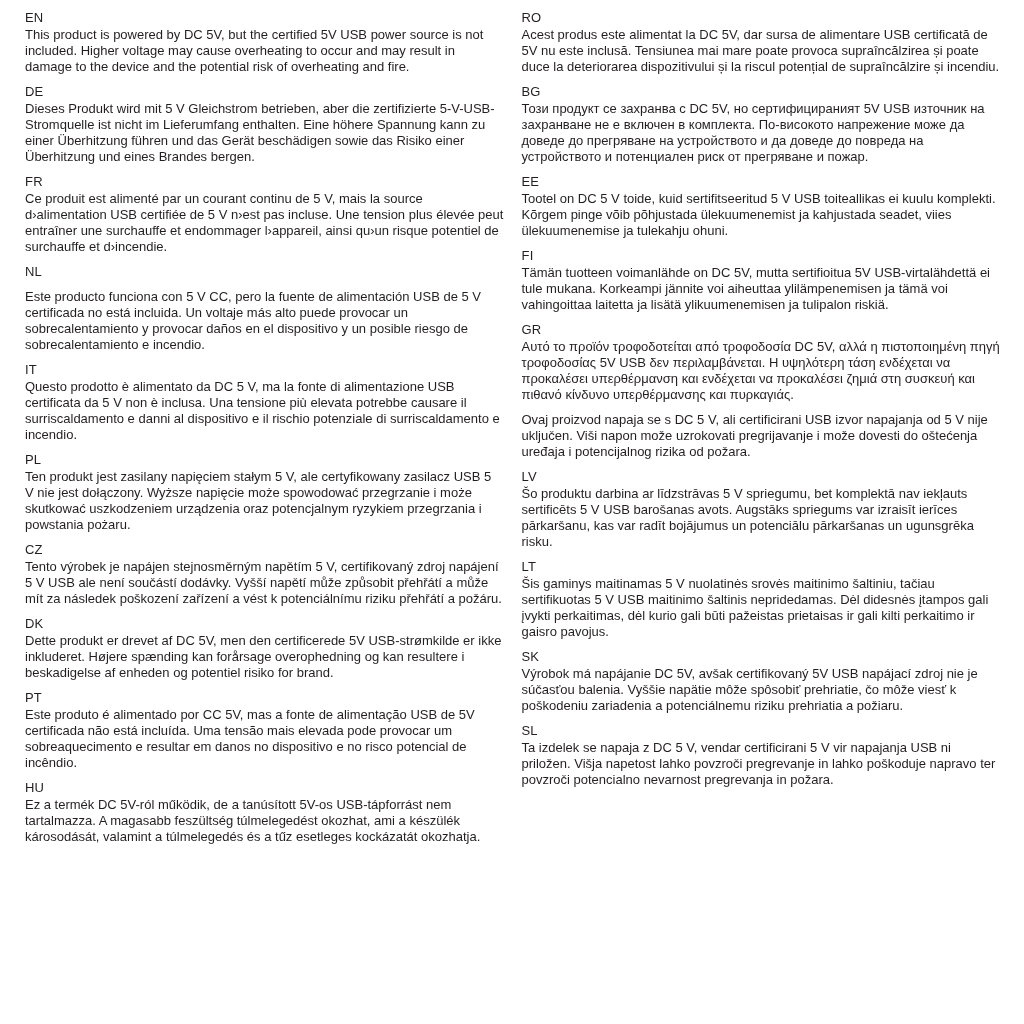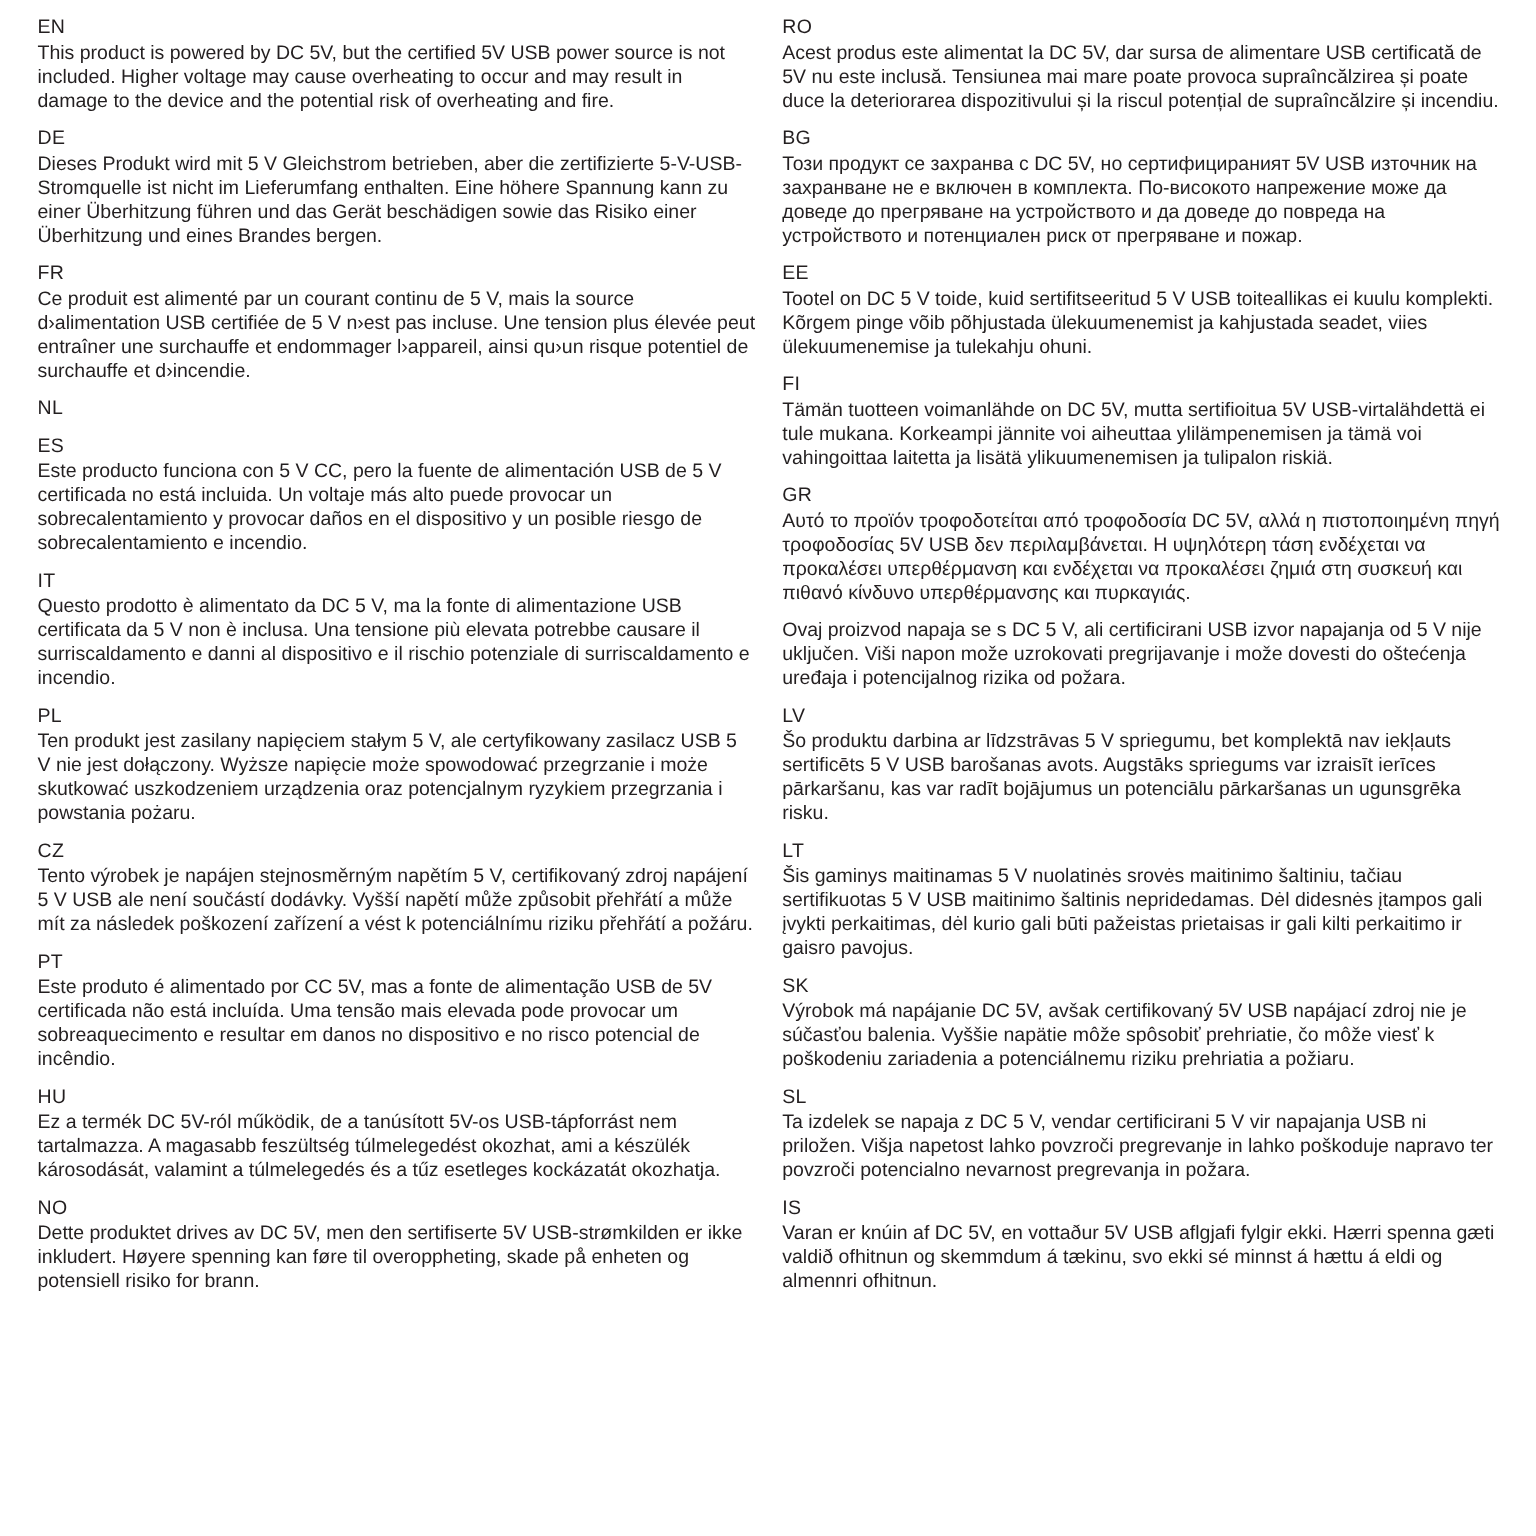--- a/index.html
+++ b/index.html
@@ -58,46 +58,45 @@
       <p class="body-text">Dieses Produkt wird mit 5 V Gleichstrom betrieben, aber die zertifizierte 5-V-USB-Stromquelle ist nicht im Lieferumfang enthalten. Eine höhere Spannung kann zu einer Überhitzung führen und das Gerät beschädigen sowie das Risiko einer Überhitzung und eines Brandes bergen.</p>
     </section>
     <section class="block">
       <h2 class="code">FR</h2>
       <p class="body-text">Ce produit est alimenté par un courant continu de 5 V, mais la source d›alimentation USB certifiée de 5 V n›est pas incluse. Une tension plus élevée peut entraîner une surchauffe et endommager l›appareil, ainsi qu›un risque potentiel de surchauffe et d›incendie.</p>
     </section>
     <section class="block">
       <h2 class="code">NL</h2>
     </section>
     <section class="block">
-      <h2 class="code">ES</h2>
       <p class="body-text">Este producto funciona con 5 V CC, pero la fuente de alimentación USB de 5 V certificada no está incluida. Un voltaje más alto puede provocar un sobrecalentamiento y provocar daños en el dispositivo y un posible riesgo de sobrecalentamiento e incendio.</p>
     </section>
     <section class="block">
       <h2 class="code">IT</h2>
       <p class="body-text">Questo prodotto è alimentato da DC 5 V, ma la fonte di alimentazione USB certificata da 5 V non è inclusa. Una tensione più elevata potrebbe causare il surriscaldamento e danni al dispositivo e il rischio potenziale di surriscaldamento e incendio.</p>
     </section>
     <section class="block">
       <h2 class="code">PL</h2>
       <p class="body-text">Ten produkt jest zasilany napięciem stałym 5 V, ale certyfikowany zasilacz USB 5 V nie jest dołączony. Wyższe napięcie może spowodować przegrzanie i może skutkować uszkodzeniem urządzenia oraz potencjalnym ryzykiem przegrzania i powstania pożaru.</p>
     </section>
     <section class="block">
       <h2 class="code">CZ</h2>
       <p class="body-text">Tento výrobek je napájen stejnosměrným napětím 5 V, certifikovaný zdroj napájení 5 V USB ale není součástí dodávky. Vyšší napětí může způsobit přehřátí a může mít za následek poškození zařízení a vést k potenciálnímu riziku přehřátí a požáru.</p>
     </section>
     <section class="block">
+      <h2 class="code">DK</h2>
+      <p class="body-text">Dette produkt er drevet af DC 5V, men den certificerede 5V USB-strømkilde er ikke inkluderet. Højere spænding kan forårsage overophedning og kan resultere i beskadigelse af enheden og potentiel risiko for brand.</p>
+    </section>
+    <section class="block">
       <h2 class="code">PT</h2>
       <p class="body-text">Este produto é alimentado por CC 5V, mas a fonte de alimentação USB de 5V certificada não está incluída. Uma tensão mais elevada pode provocar um sobreaquecimento e resultar em danos no dispositivo e no risco potencial de incêndio.</p>
     </section>
     <section class="block">
       <h2 class="code">HU</h2>
       <p class="body-text">Ez a termék DC 5V-ról működik, de a tanúsított 5V-os USB-tápforrást nem tartalmazza. A magasabb feszültség túlmelegedést okozhat, ami a készülék károsodását, valamint a túlmelegedés és a tűz esetleges kockázatát okozhatja.</p>
-    </section>
-    <section class="block">
-      <h2 class="code">NO</h2>
-      <p class="body-text">Dette produktet drives av DC 5V, men den sertifiserte 5V USB-strømkilden er ikke inkludert. Høyere spenning kan føre til overoppheting, skade på enheten og potensiell risiko for brann.</p>
     </section>
   </div>
 
   <div class="col">
     <section class="block">
       <h2 class="code">RO</h2>
       <p class="body-text">Acest produs este alimentat la DC 5V, dar sursa de alimentare USB certificată de 5V nu este inclusă. Tensiunea mai mare poate provoca supraîncălzirea și poate duce la deteriorarea dispozitivului și la riscul potențial de supraîncălzire și incendiu.</p>
     </section>
     <section class="block">
       <h2 class="code">BG</h2>
@@ -127,19 +126,15 @@
       <p class="body-text">Šis gaminys maitinamas 5 V nuolatinės srovės maitinimo šaltiniu, tačiau sertifikuotas 5 V USB maitinimo šaltinis nepridedamas. Dėl didesnės įtampos gali įvykti perkaitimas, dėl kurio gali būti pažeistas prietaisas ir gali kilti perkaitimo ir gaisro pavojus.</p>
     </section>
     <section class="block">
       <h2 class="code">SK</h2>
       <p class="body-text">Výrobok má napájanie DC 5V, avšak certifikovaný 5V USB napájací zdroj nie je súčasťou balenia. Vyššie napätie môže spôsobiť prehriatie, čo môže viesť k poškodeniu zariadenia a potenciálnemu riziku prehriatia a požiaru.</p>
     </section>
     <section class="block">
       <h2 class="code">SL</h2>
       <p class="body-text">Ta izdelek se napaja z DC 5 V, vendar certificirani 5 V vir napajanja USB ni priložen. Višja napetost lahko povzroči pregrevanje in lahko poškoduje napravo ter povzroči potencialno nevarnost pregrevanja in požara.</p>
     </section>
-    <section class="block">
-      <h2 class="code">IS</h2>
-      <p class="body-text">Varan er knúin af DC 5V, en vottaður 5V USB aflgjafi fylgir ekki. Hærri spenna gæti valdið ofhitnun og skemmdum á tækinu, svo ekki sé minnst á hættu á eldi og almennri ofhitnun.</p>
-    </section>
   </div>
 
 </div>
 
 </body></html>

